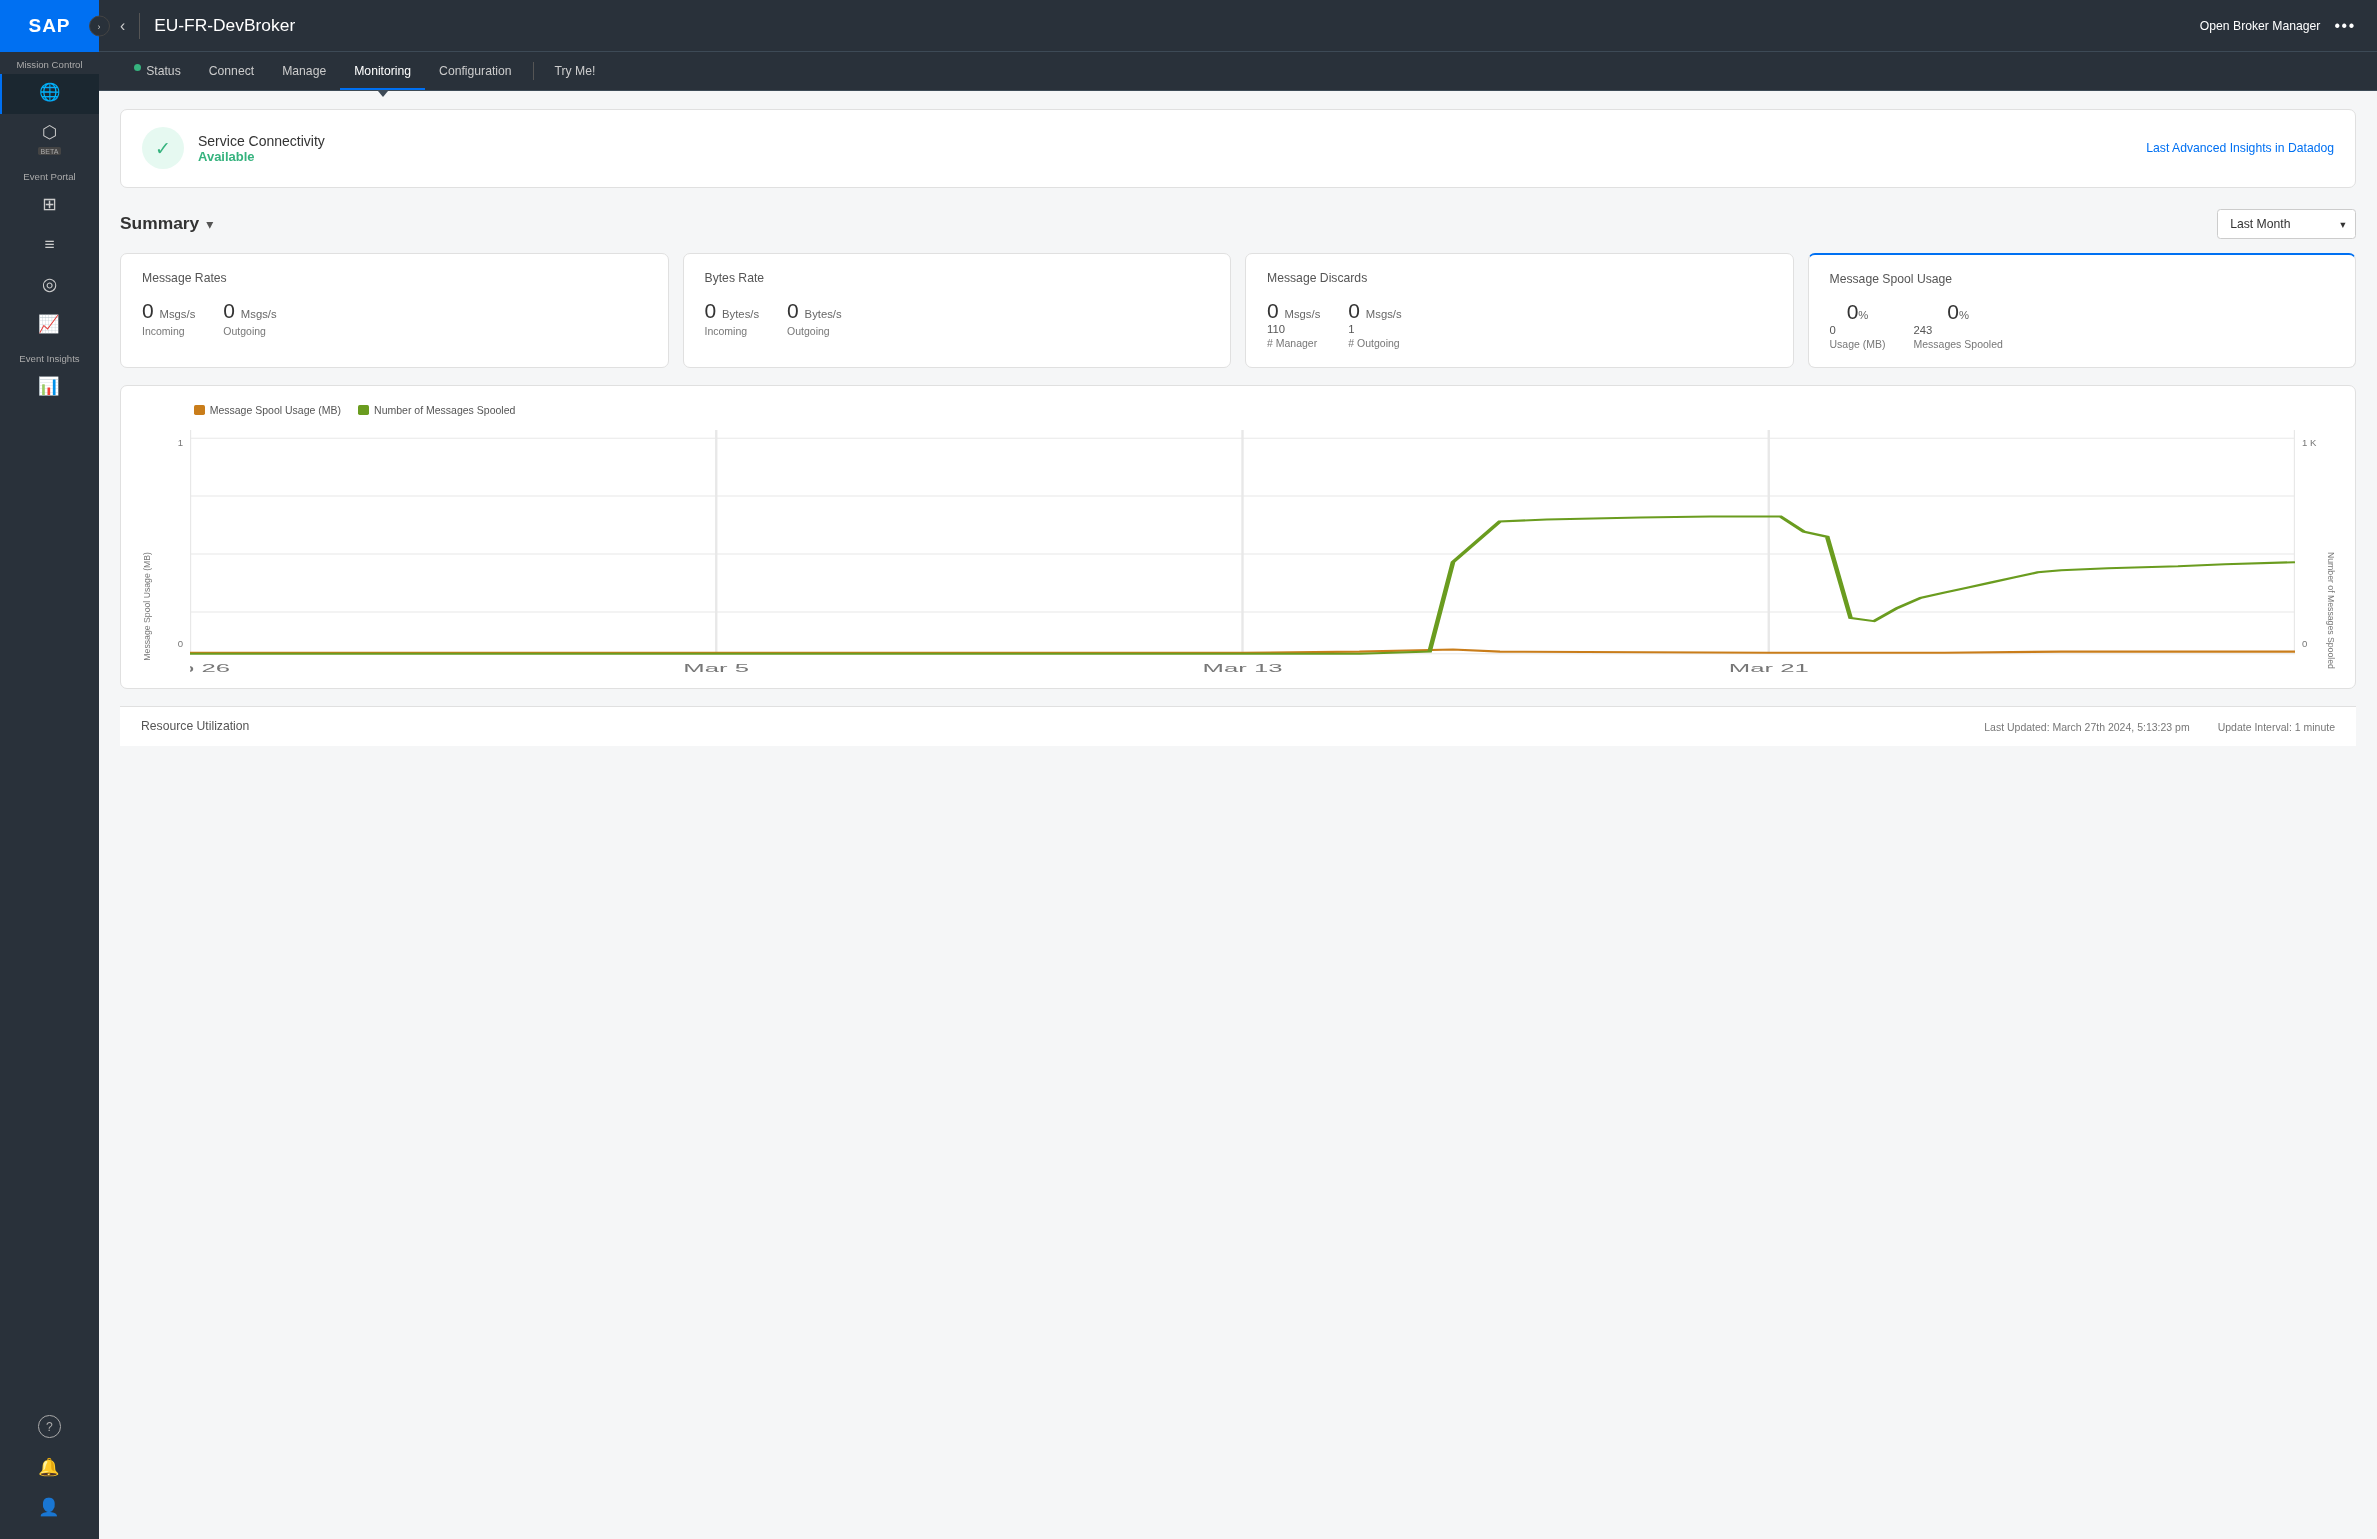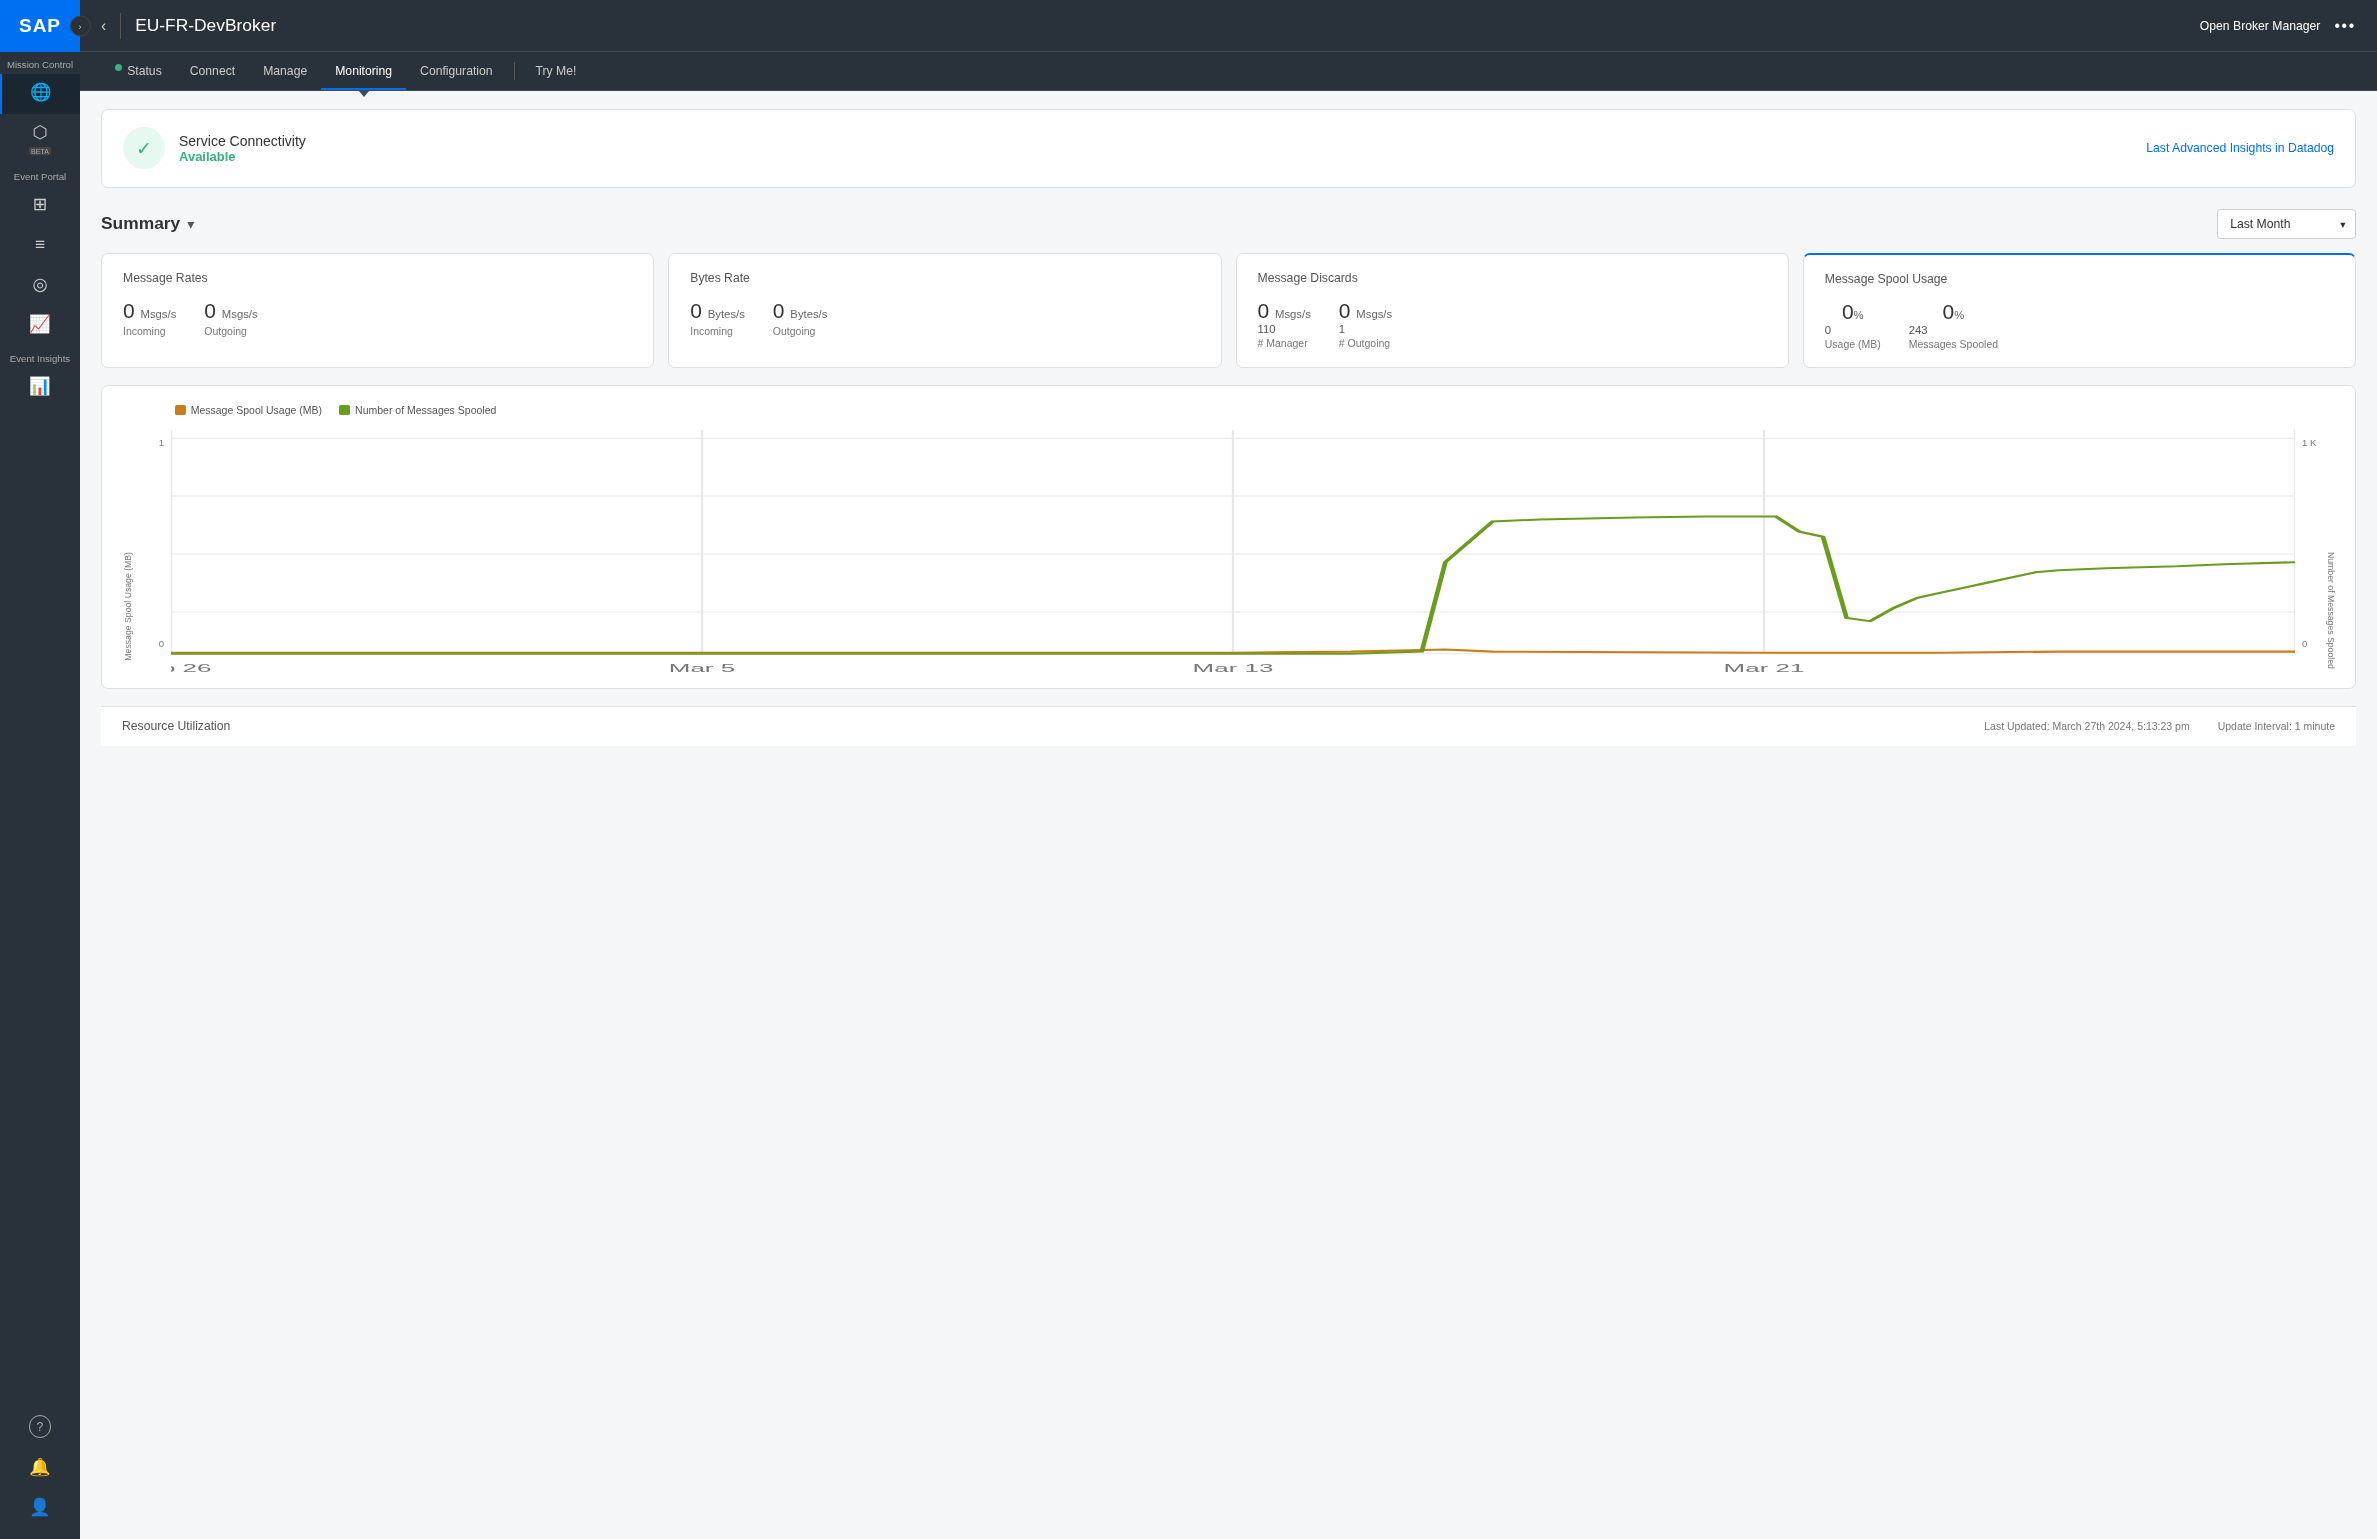--- a/index.html
+++ b/index.html
@@ -1,20 +1,20 @@
 <!DOCTYPE html>
 <html style="font-size:14px"><head>
   <meta charset="utf-8">
   <style>
     * { box-sizing: border-box; margin: 0; padding: 0; }
     body { font-family: '72', Arial, sans-serif; background: #f5f6f7; min-height: 100vh; display: flex; }
 
     
     .sidebar {
-      width: 80px;
+      width: 99px;
       background: #29313a;
       min-height: 100vh;
       display: flex;
       flex-direction: column;
       align-items: center;
       flex-shrink: 0;
       z-index: 10;
     }
     .sidebar-logo {
       background: #0070f2;
@@ -386,21 +386,21 @@
       color: #777;
     }
 
     
     .resource-bar {
       background: white;
       border-top: 0.9px solid #e0e0e0;
       padding: 12.2px 21px;
       display: flex;
       justify-content: space-between;
-      align-items: center;
+      align-items: flex-end;
       gap: 7px;
     }
   </style>
 </head>
 <body>
 
 <div class="sidebar">
   <div class="sidebar-logo">
     <span class="sap-logo">SAP</span>
     <div class="sidebar-expand-btn">›</div>

